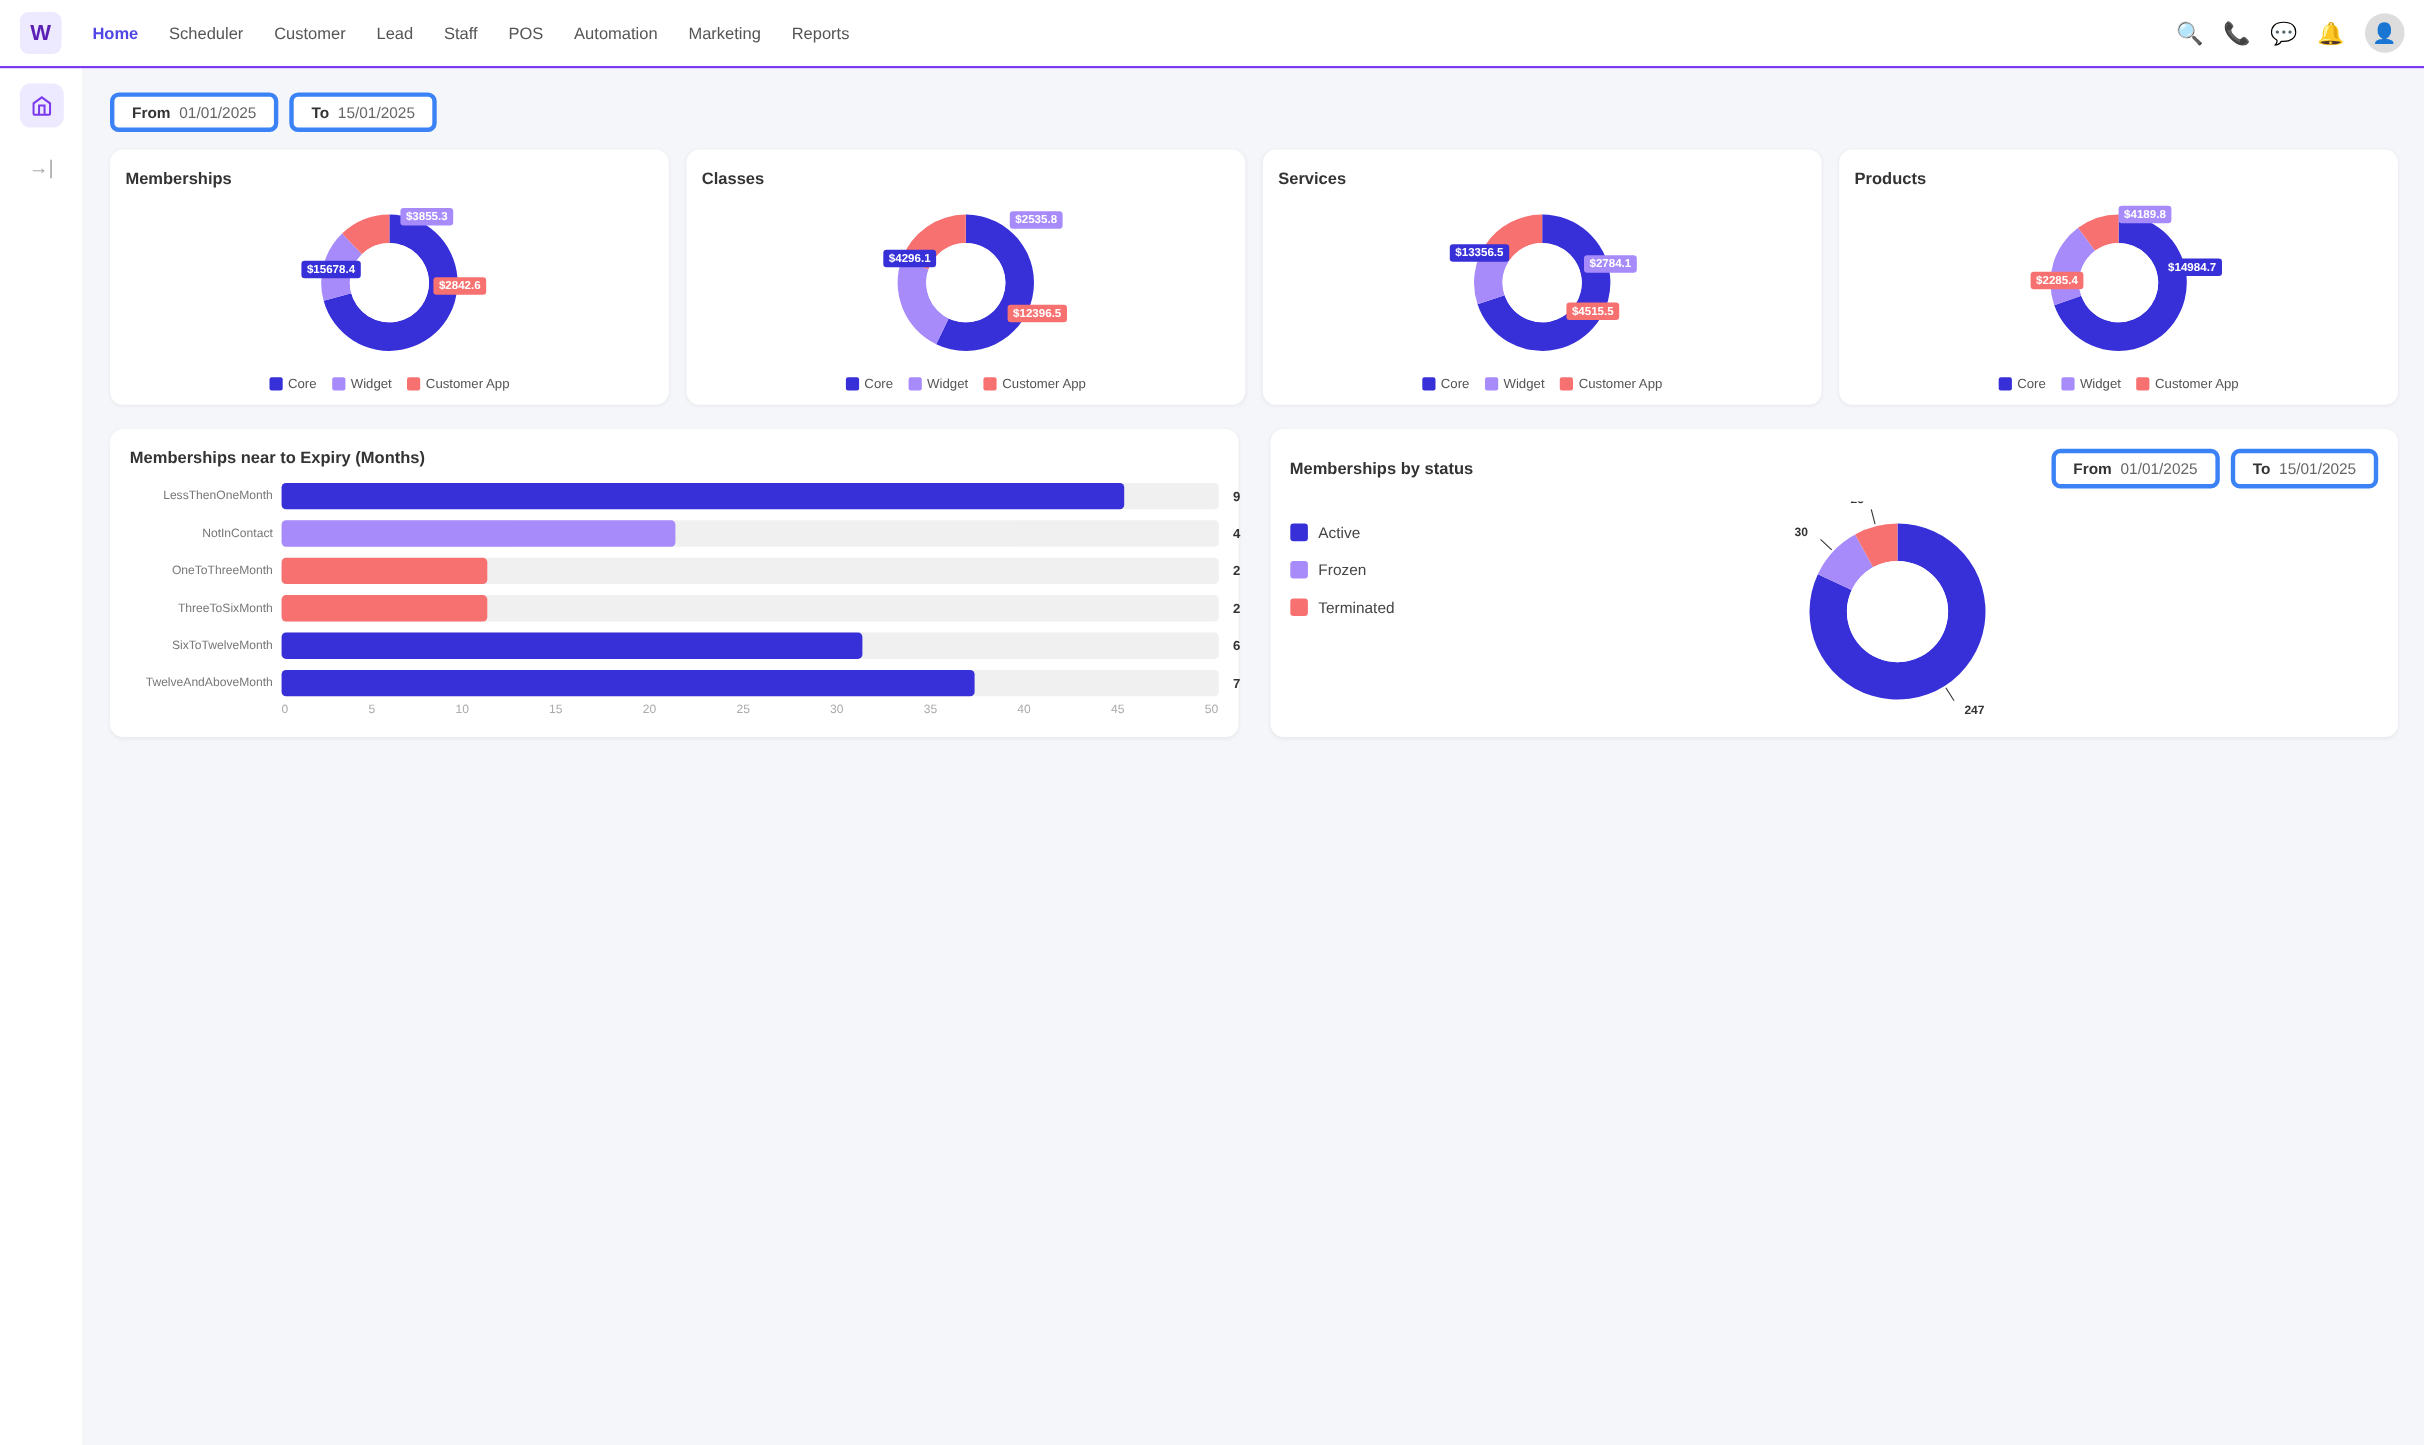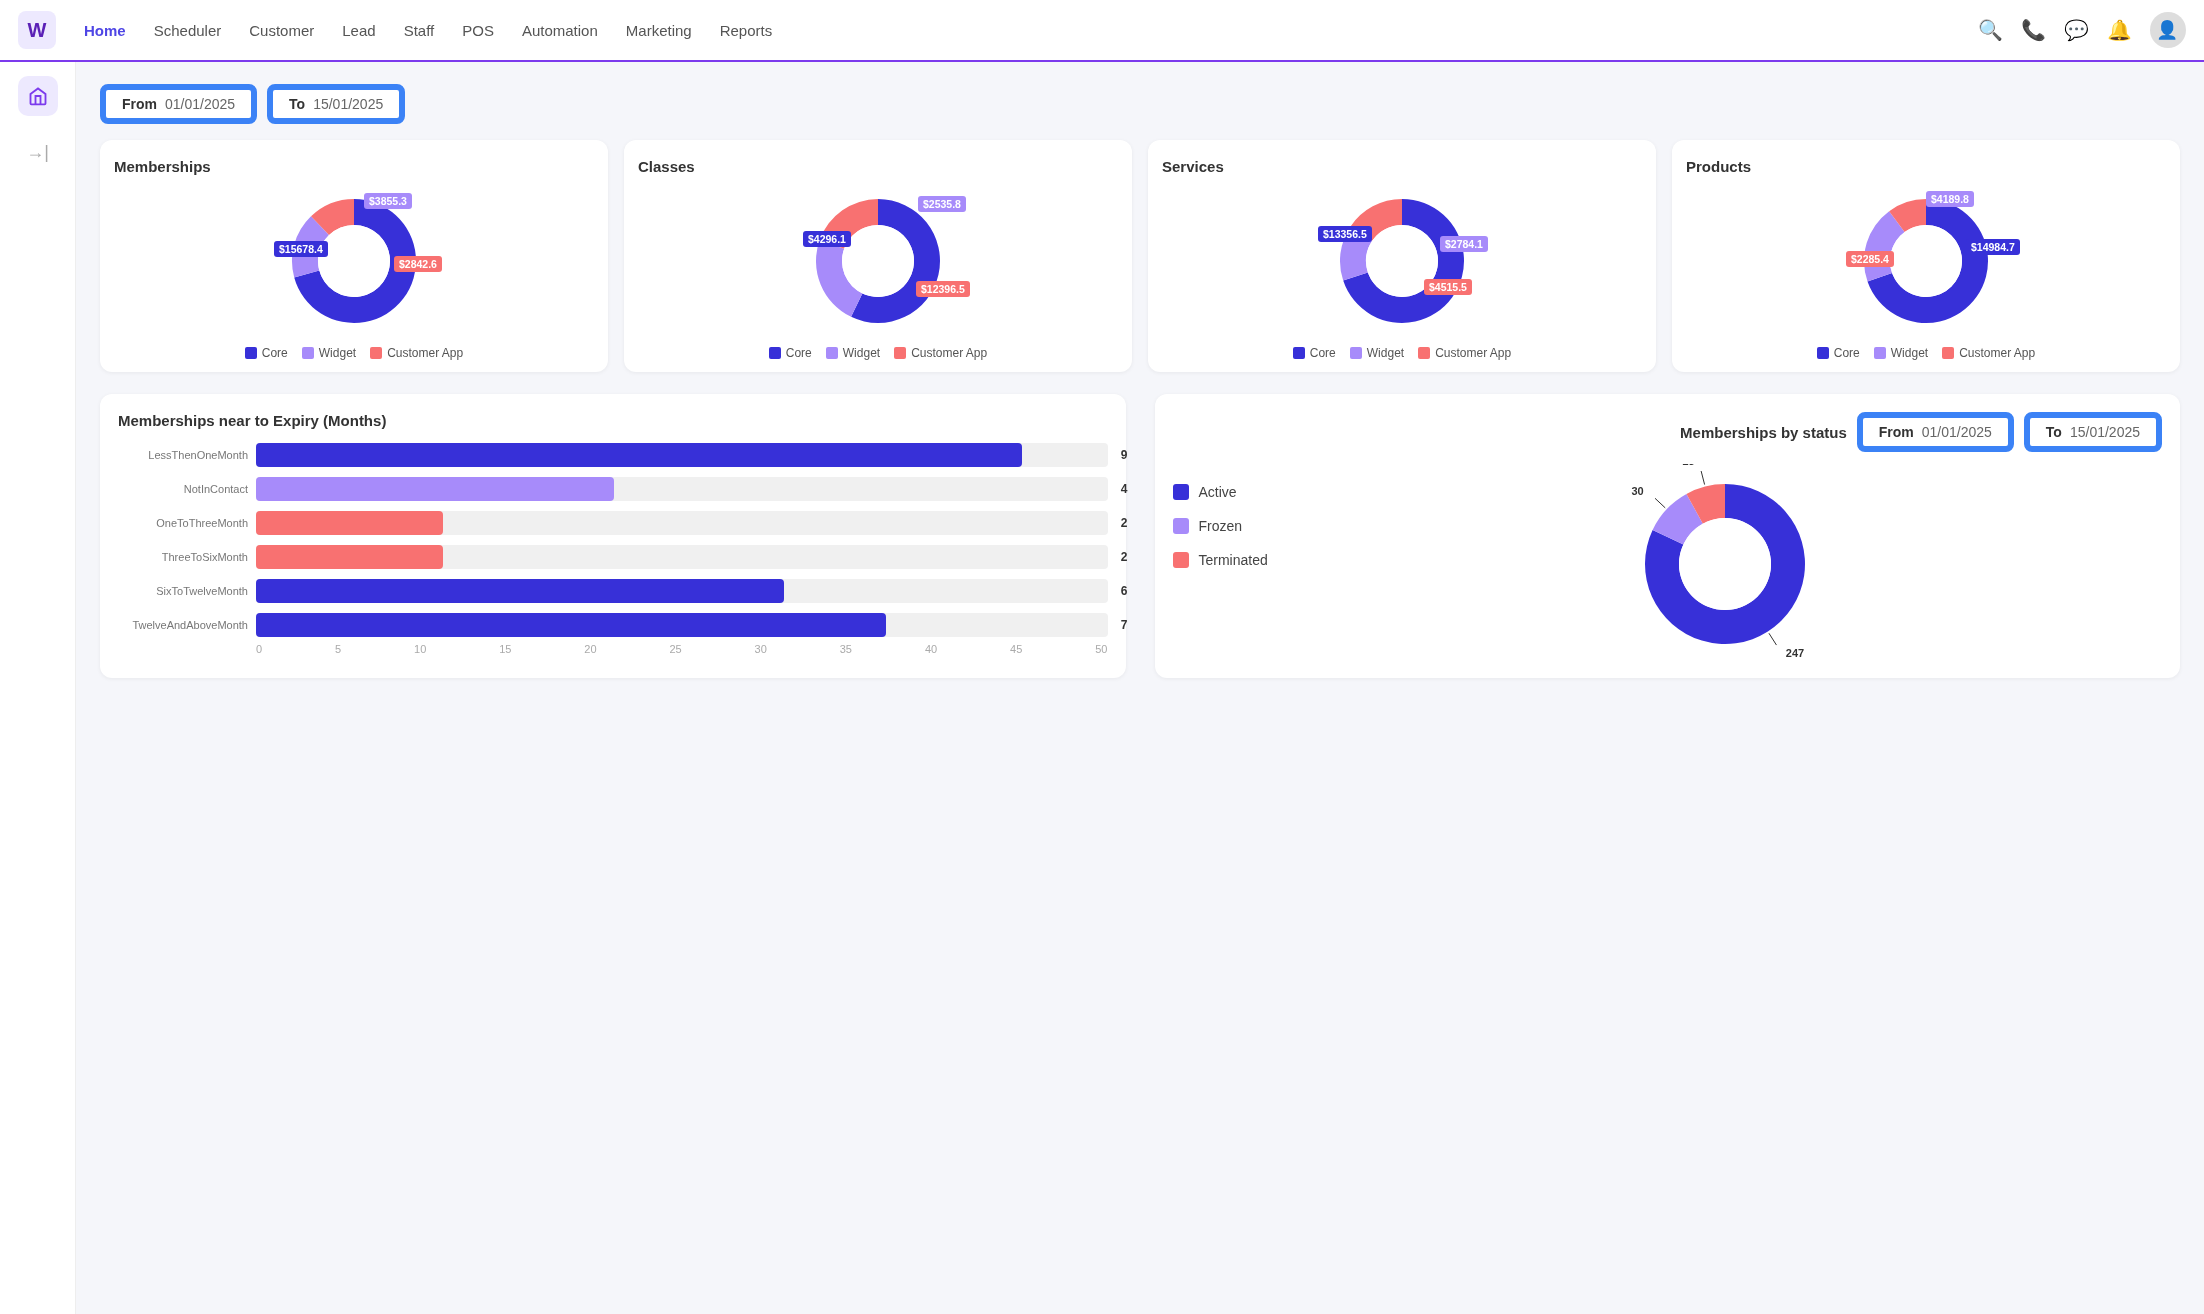--- a/index.html
+++ b/index.html
@@ -21,21 +21,21 @@
     .sidebar-icon { width: 40px; height: 40px; display: flex; align-items: center; justify-content: center; border-radius: 10px; background: #ede9fe; cursor: pointer; }
     .sidebar-arrow { font-size: 18px; color: #aaa; cursor: pointer; margin-top: 8px; }
 
     
     .main { flex: 1; padding: 22px 24px; overflow: auto; }
 
     
     .section-header { display: flex; align-items: center; margin-bottom: 16px; }
     .section-title { font-size: 19px; font-weight: 700; flex: 1; }
     .date-range { display: flex; align-items: center; gap: 10px; }
-    .date-box { display: flex; align-items: center; gap: 8px; background: #fff; border: 6px solid #3b82f6; border-radius: 8px; padding: 6px 16px; font-size: 14px; color: #555; }
+    .date-box { display: flex; align-items: center; gap: 8px; background: #fff; border: 4px solid #3b82f6; border-radius: 8px; padding: 6px 16px; font-size: 14px; color: #555; }
     .date-label { font-weight: 600; color: #333; }
     .date-value { color: #666; }
 
     
     .cards-row { display: grid; grid-template-columns: repeat(4, 1fr); gap: 16px; margin-bottom: 22px; }
     .card { background: #fff; border-radius: 12px; padding: 18px 14px 12px; box-shadow: 0 1px 4px rgba(0,0,0,0.06); }
     .card-title { font-size: 15px; font-weight: 600; margin-bottom: 8px; }
 
     
     .donut-container { position: relative; display: flex; justify-content: center; align-items: center; height: 155px; margin-bottom: 8px; }
@@ -56,21 +56,21 @@
     
     .bar-chart { display: flex; flex-direction: column; gap: 10px; }
     .bar-row { display: flex; align-items: center; gap: 8px; }
     .bar-label { font-size: 11px; color: #777; width: 130px; text-align: right; flex-shrink: 0; }
     .bar-track { flex: 1; height: 24px; background: #f0f0f0; border-radius: 4px; position: relative; overflow: visible; }
     .bar-fill { height: 100%; border-radius: 4px; display: flex; align-items: center; }
     .bar-value { font-size: 12px; font-weight: 700; margin-left: 6px; color: #333; position: absolute; right: -20px; top: 50%; transform: translateY(-50%); }
     .bar-axis { display: flex; justify-content: space-between; padding-left: 138px; font-size: 11px; color: #aaa; margin-top: 6px; }
 
     
-    .status-header { display: flex; align-items: center; gap: 10px; margin-bottom: 12px; text-align: right; }
+    .status-header { display: flex; align-items: center; gap: 10px; margin-bottom: 12px; }
     .status-title { font-size: 15px; font-weight: 700; flex: 1; }
     .status-content { display: flex; align-items: flex-start; gap: 20px; }
     .status-legend { display: flex; flex-direction: column; gap: 18px; padding-top: 20px; }
     .status-legend-item { display: flex; align-items: center; gap: 10px; font-size: 14px; color: #444; }
     .status-dot { width: 16px; height: 16px; border-radius: 3px; }
     .donut-status { position: relative; width: 200px; height: 200px; margin: 0 auto; }
   </style>
 </head>
 <body>
 

